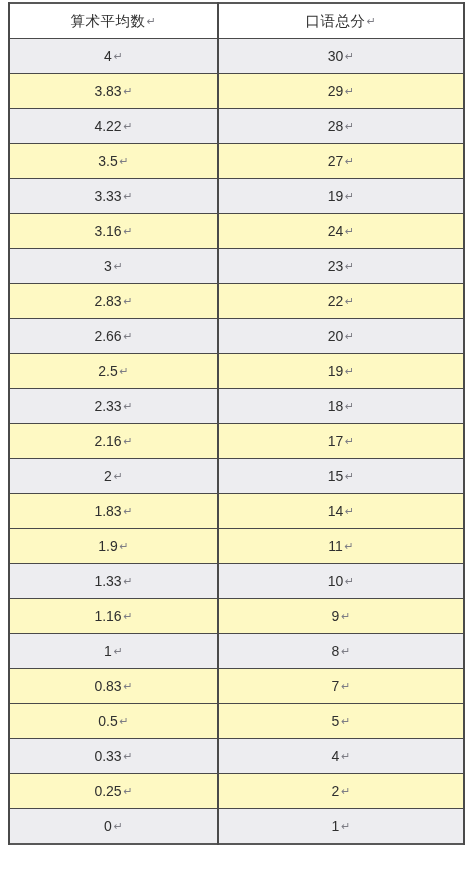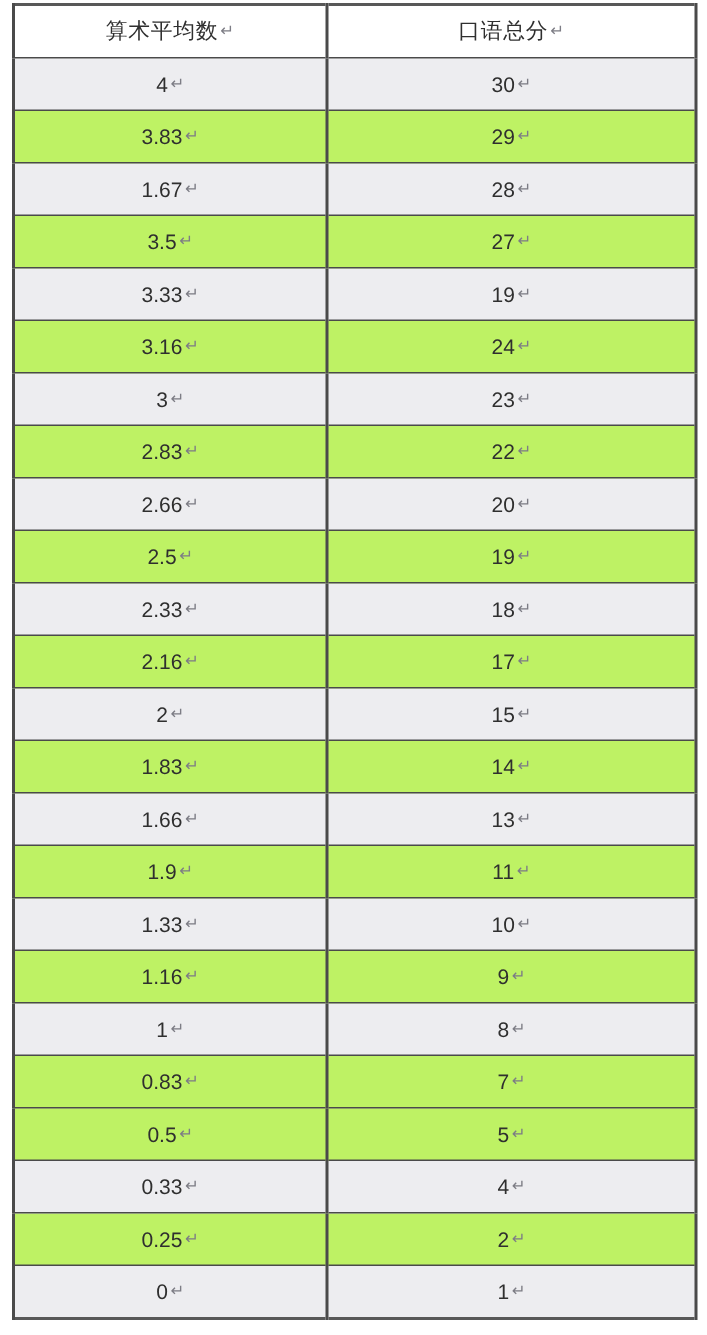--- a/index.html
+++ b/index.html
@@ -48,21 +48,21 @@
   }
   table.score-table thead th {
     background: #ffffff;
     font-size: 14.5px;
     letter-spacing: 0.5px;
   }
   table.score-table tbody tr.row-shaded td {
     background: #ededf0;
   }
   table.score-table tbody tr.row-plain td {
-    background: #bef264;
+    background: #fef9c3;
   }
   .cell-inner {
     display: inline-block;
     position: relative;
     padding-right: 11px;
   }
   .pilcrow {
     position: absolute;
     right: 0;
     top: 0;
@@ -100,21 +100,21 @@
     <tbody id="table-body">
         <tr class="row-shaded">
           <td><span class="cell-inner"><span>4</span><span class="pilcrow">↵</span></span></td>
           <td><span class="cell-inner"><span>30</span><span class="pilcrow">↵</span></span></td>
         </tr>
         <tr class="row-plain">
           <td><span class="cell-inner"><span>3.83</span><span class="pilcrow">↵</span></span></td>
           <td><span class="cell-inner"><span>29</span><span class="pilcrow">↵</span></span></td>
         </tr>
         <tr class="row-shaded">
-          <td><span class="cell-inner"><span>1.67</span><span class="pilcrow">↵</span></span></td>
+          <td><span class="cell-inner"><span>4.22</span><span class="pilcrow">↵</span></span></td>
           <td><span class="cell-inner"><span>28</span><span class="pilcrow">↵</span></span></td>
         </tr>
         <tr class="row-plain">
           <td><span class="cell-inner"><span>3.5</span><span class="pilcrow">↵</span></span></td>
           <td><span class="cell-inner"><span>27</span><span class="pilcrow">↵</span></span></td>
         </tr>
         <tr class="row-shaded">
           <td><span class="cell-inner"><span>3.33</span><span class="pilcrow">↵</span></span></td>
           <td><span class="cell-inner"><span>19</span><span class="pilcrow">↵</span></span></td>
         </tr>
@@ -147,24 +147,20 @@
           <td><span class="cell-inner"><span>17</span><span class="pilcrow">↵</span></span></td>
         </tr>
         <tr class="row-shaded">
           <td><span class="cell-inner"><span>2</span><span class="pilcrow">↵</span></span></td>
           <td><span class="cell-inner"><span>15</span><span class="pilcrow">↵</span></span></td>
         </tr>
         <tr class="row-plain">
           <td><span class="cell-inner"><span>1.83</span><span class="pilcrow">↵</span></span></td>
           <td><span class="cell-inner"><span>14</span><span class="pilcrow">↵</span></span></td>
         </tr>
-        <tr class="row-shaded">
-          <td><span class="cell-inner"><span>1.66</span><span class="pilcrow">↵</span></span></td>
-          <td><span class="cell-inner"><span>13</span><span class="pilcrow">↵</span></span></td>
-        </tr>
         <tr class="row-plain">
           <td><span class="cell-inner"><span>1.9</span><span class="pilcrow">↵</span></span></td>
           <td><span class="cell-inner"><span>11</span><span class="pilcrow">↵</span></span></td>
         </tr>
         <tr class="row-shaded">
           <td><span class="cell-inner"><span>1.33</span><span class="pilcrow">↵</span></span></td>
           <td><span class="cell-inner"><span>10</span><span class="pilcrow">↵</span></span></td>
         </tr>
         <tr class="row-plain">
           <td><span class="cell-inner"><span>1.16</span><span class="pilcrow">↵</span></span></td>

